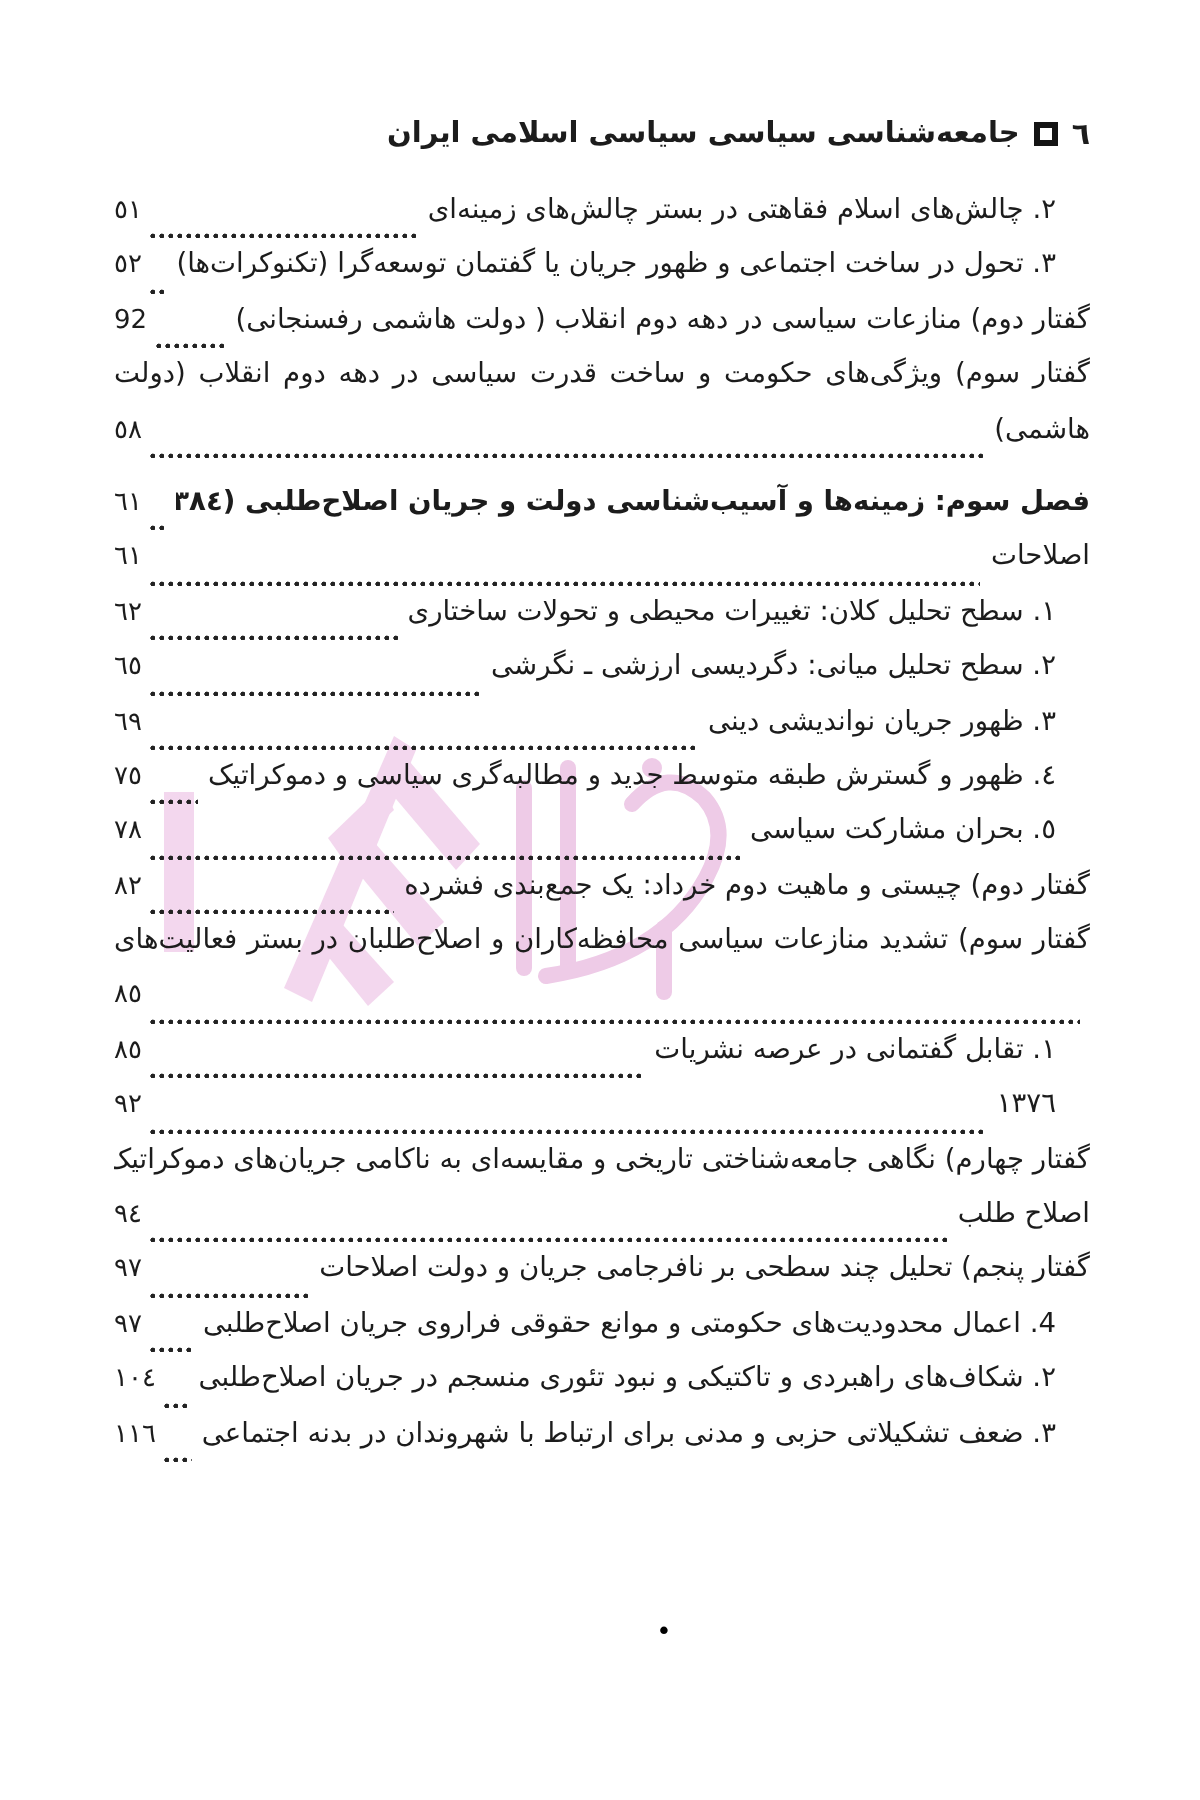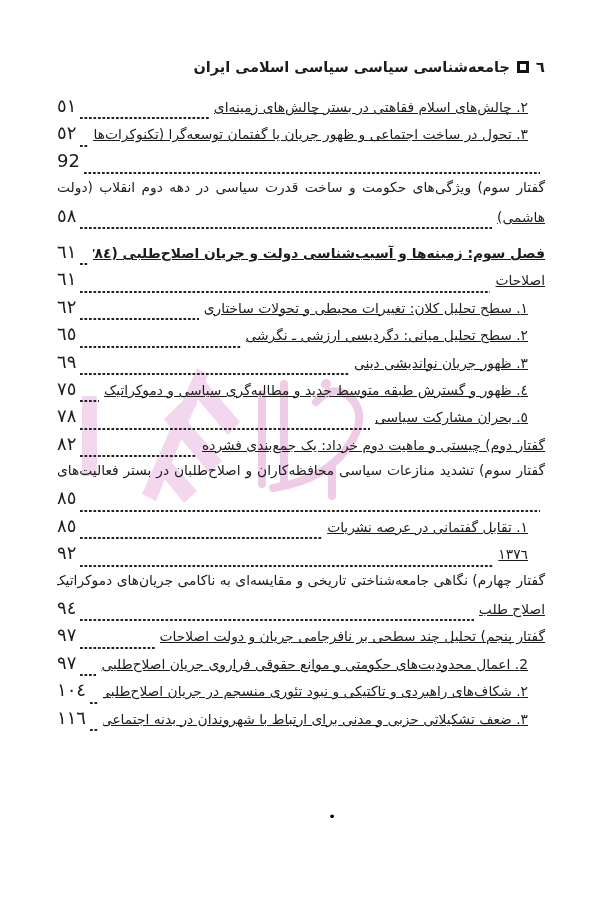--- a/index.html
+++ b/index.html
@@ -28,28 +28,28 @@
   .entry.item { padding-right:17px; }
   .entry.chapter { margin-top:9px; font-weight:bold; }
   .preline, .lastline {
     height:27.4px; line-height:27.4px; font-size:13.8px;
   }
   .preline {
     text-align:justify; text-align-last:justify;
     white-space:nowrap; overflow:hidden;
   }
   .lastline { display:flex; align-items:baseline; }
-  .t { white-space:nowrap; flex:0 1 auto; overflow:hidden;text-decoration:underline; }
+  .t { white-space:nowrap; flex:0 1 auto; overflow:hidden; }
   .leader {
     flex:1 1 8px; min-width:8px; height:4px;
     margin:0 5px -1px 4px; align-self:flex-end;
     background-image:radial-gradient(circle at 1.4px 2px, #222 1.1px, transparent 1.35px);
     background-size:4.5px 4px; background-repeat:repeat-x;
   }
-  .pg { flex:0 0 auto; white-space:nowrap; font-size:18px; font-weight:normal; }
+  .pg { flex:0 0 auto; white-space:nowrap; font-size:13px; font-weight:normal; }
   .entry.chapter .pg { font-weight:normal; }
   .foot-dot {
     position:absolute; left:326px; top:810px; width:12px; height:14px;
     font-size:13px; line-height:14px; color:#000; text-align:center;
     font-family:"DejaVu Sans", sans-serif;
   }
 </style>
 </head>
 <body>
 
@@ -91,20 +91,21 @@
         </div>
         <div class="entry item">
           <div class="lastline">
             <span class="t">٣. تحول در ساخت اجتماعی و ظهور جریان یا گفتمان توسعه‌گرا (تکنوکرات‌ها)</span>
             <span class="leader"></span>
             <span class="pg">٥٢</span>
           </div>
         </div>
         <div class="entry goftar">
           <div class="lastline">
+            <span class="t">گفتار دوم) منازعات سیاسی در دهه دوم انقلاب ( دولت هاشمی رفسنجانی)</span>
             <span class="leader"></span>
             <span class="pg">92</span>
           </div>
         </div>
         <div class="entry goftar">
           <div class="preline">گفتار سوم) ویژگی‌های حکومت و ساخت قدرت سیاسی در دهه دوم انقلاب (دولت</div>
           <div class="lastline">
             <span class="t">هاشمی)</span>
             <span class="leader"></span>
             <span class="pg">٥٨</span>
@@ -197,21 +198,21 @@
         </div>
         <div class="entry goftar">
           <div class="lastline">
             <span class="t">گفتار پنجم) تحلیل چند سطحی بر نافرجامی جریان و دولت اصلاحات</span>
             <span class="leader"></span>
             <span class="pg">٩٧</span>
           </div>
         </div>
         <div class="entry item">
           <div class="lastline">
-            <span class="t">2. اعمال محدودیت‌های حکومتی و موانع حقوقی فراروی جریان اصلاح‌طلبی</span>
+            <span class="t">4. اعمال محدودیت‌های حکومتی و موانع حقوقی فراروی جریان اصلاح‌طلبی</span>
             <span class="leader"></span>
             <span class="pg">٩٧</span>
           </div>
         </div>
         <div class="entry item">
           <div class="lastline">
             <span class="t">٢. شکاف‌های راهبردی و تاکتیکی و نبود تئوری منسجم در جریان اصلاح‌طلبی</span>
             <span class="leader"></span>
             <span class="pg">١٠٤</span>
           </div>

